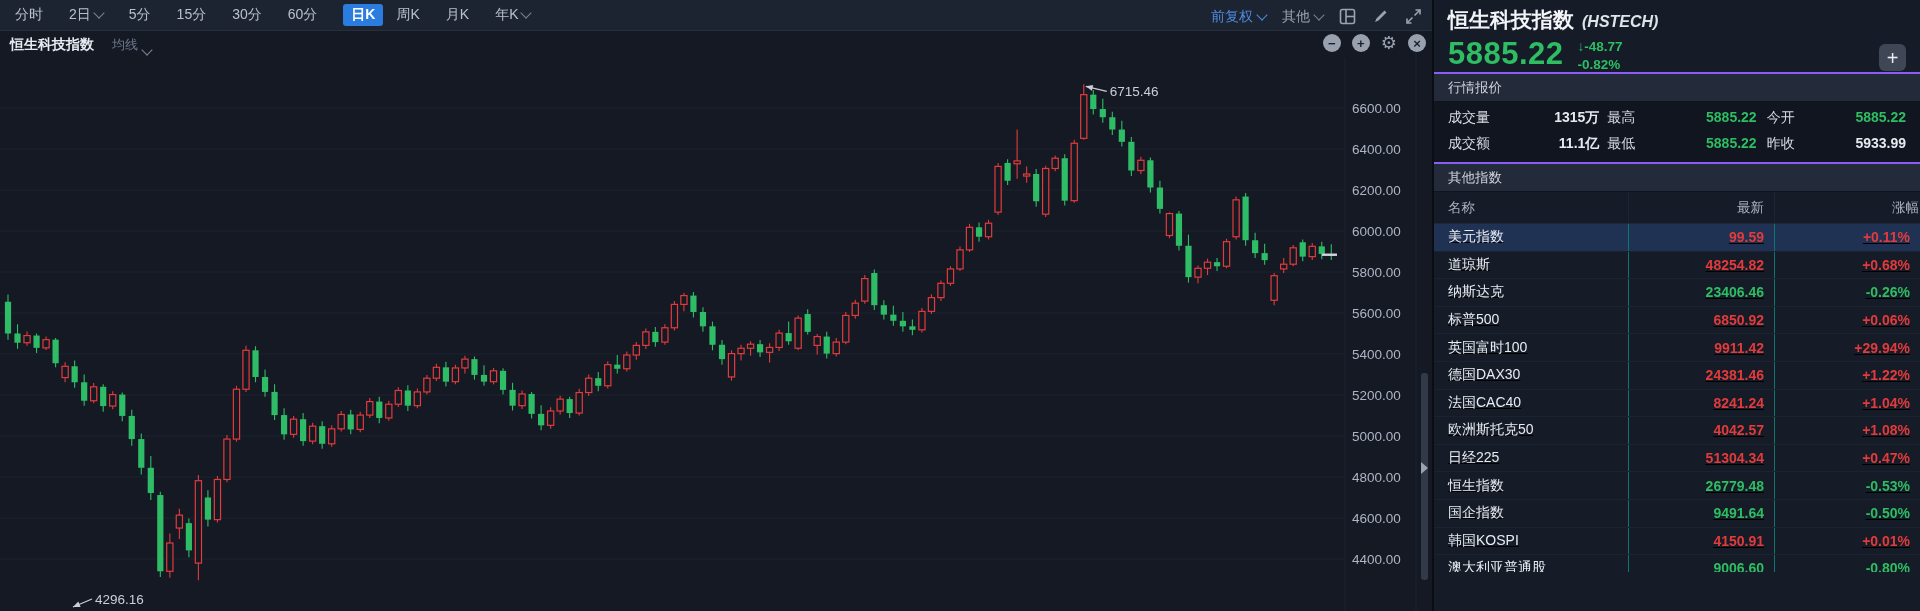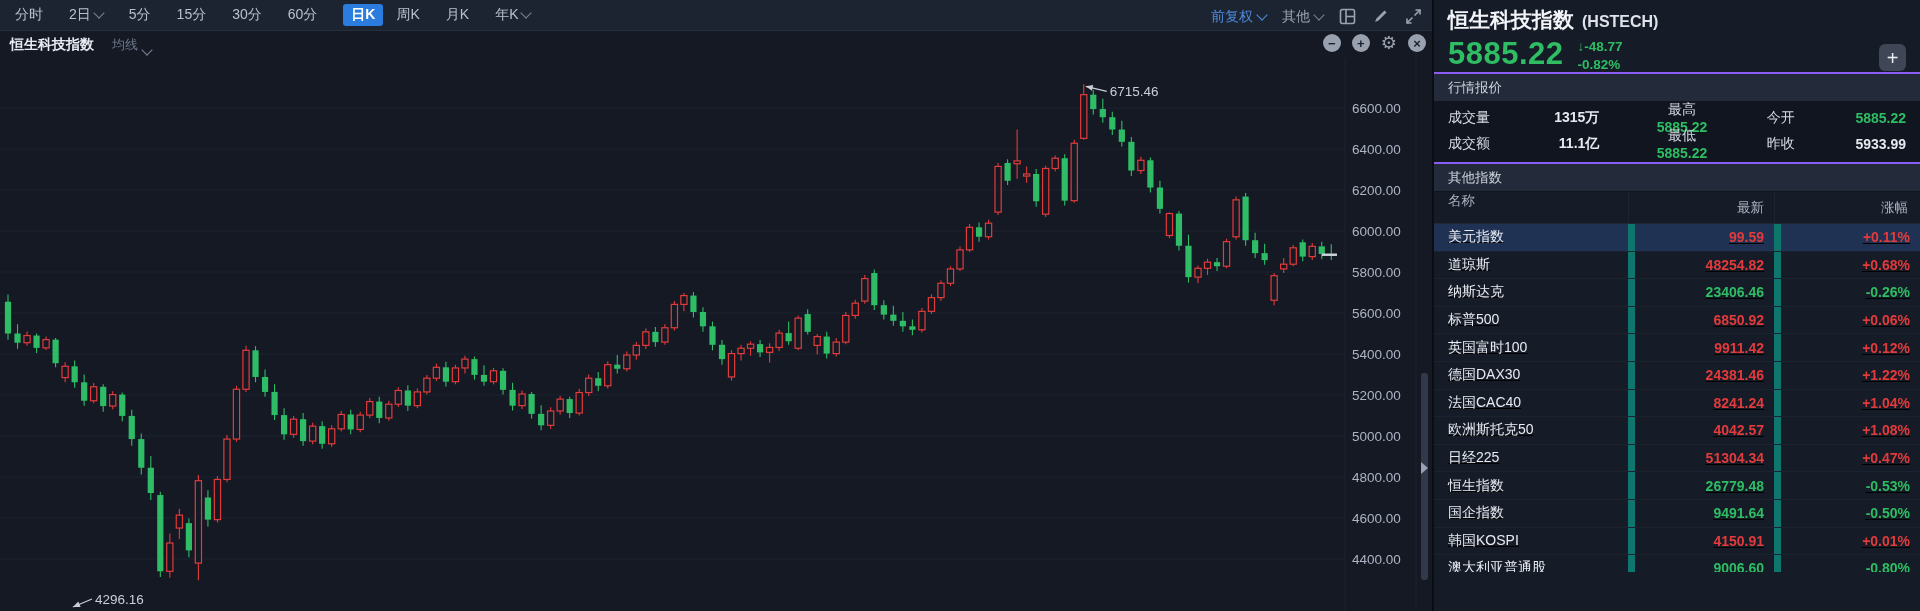--- a/index.html
+++ b/index.html
@@ -33,49 +33,49 @@
   .splitter{position:absolute;left:1419px;top:0;width:11px;height:611px;}
   .split-thumb{position:absolute;left:2px;top:373px;width:7px;height:207px;background:#323a49;border-radius:3px;}
   .split-arrow{position:absolute;left:2px;top:462px;width:0;height:0;cursor:pointer;
                border-left:7px solid #9aa2b1;border-top:6px solid transparent;border-bottom:6px solid transparent;}
   
   .panel{position:absolute;left:1432px;top:0;width:488px;height:611px;background:#151b27;
          border-left:2px solid #0a0d13;box-sizing:border-box;}
   .p-head{position:relative;padding:6px 14px 8px 14px;height:72px;box-sizing:border-box;}
   .p-title-row{display:flex;align-items:baseline;gap:8px;}
   .p-title{color:#f2f4f8;font-size:21px;font-weight:bold;}
-  .p-symbol{color:#dfe3ea;font-size:16px;font-weight:bold;}
+  .p-symbol{color:#dfe3ea;font-size:16px;font-weight:bold;font-style:italic;}
   .p-price-row{display:flex;align-items:flex-start;gap:14px;margin-top:2px;}
   .p-price{font-size:31px;font-weight:bold;color:#2ebd63;letter-spacing:0.5px;}
   .p-chg{display:flex;flex-direction:column;font-size:13.5px;font-weight:bold;color:#2ebd63;line-height:1.35;margin-top:2px;}
   .add-btn{position:absolute;right:14px;top:44px;width:27px;height:27px;border-radius:6px;
            background:#3f4756;color:#e8ebf2;font-size:20px;display:flex;align-items:center;
            justify-content:center;cursor:pointer;line-height:1;}
   .section-bar{height:27px;background:#232b3b;color:#ccd1da;font-size:13.5px;display:flex;
                align-items:center;padding-left:14px;border-top:2px solid #8b5cf6;border-bottom:1px solid #10141d;}
   .quote{background:#10151f;padding:3px 14px 5px 14px;}
   .q-row{display:flex;height:26px;align-items:center;}
-  .q-pair{display:flex;justify-content:space-between;align-items:center;}
-  .q-pair.c1{width:152px;}.q-pair.c2{width:158px;padding-left:8px;box-sizing:border-box;flex-direction:column;}
+  .q-pair{display:flex;justify-content:space-between;}
+  .q-pair.c1{width:152px;}.q-pair.c2{width:158px;padding-left:8px;box-sizing:border-box;}
   .q-pair.c3{width:150px;padding-left:10px;box-sizing:border-box;}
   .q-label{color:#d5dae2;font-size:14px;}
   .q-val{font-size:14px;font-weight:bold;}
   .wh{color:#e6e9ef;} .up{color:#e23b3b;} .dn{color:#2ebd63;}
-  .t-head{display:flex;height:31px;color:#a9b0bf;font-size:13.5px;
+  .t-head{display:flex;height:31px;align-items:center;color:#a9b0bf;font-size:13.5px;
           border-bottom:1px solid #202737;}
   .t-col-name{flex:1;padding-left:14px;}
   .t-col-last{width:146px;text-align:right;padding-right:10px;box-sizing:border-box;border-left:1px solid #1d2433;height:100%;display:flex;align-items:center;justify-content:flex-end;}
-  .t-col-pct{width:146px;text-align:right;padding-right:12px;box-sizing:border-box;border-left:1px solid #1d2433;height:100%;display:flex;align-items:center;justify-content:flex-end;}
+  .t-col-pct{width:146px;text-align:right;padding-right:1px;box-sizing:border-box;border-left:1px solid #1d2433;height:100%;display:flex;align-items:center;justify-content:flex-end;}
   .t-body{overflow:hidden;height:348px;}
   .t-row{display:flex;height:27.6px;align-items:center;border-bottom:1px solid #1b2230;
          font-size:14px;cursor:pointer;box-sizing:border-box;text-decoration:underline;}
   .t-row.selected{background:#1f3254;}
   .t-row .name{flex:1;padding-left:14px;color:#e8ebf1;}
   .t-row .last,.t-row .pct{width:146px;padding-right:10px;box-sizing:border-box;height:100%;
-        display:flex;align-items:center;justify-content:flex-end;font-weight:bold;border-left:7px solid #0f766e;}
+        display:flex;align-items:center;justify-content:flex-end;font-weight:bold;border-left:1px solid #0f766e;}
   svg text{font-family:"Liberation Sans","DejaVu Sans",sans-serif;}
 </style>
 </head>
 <body>
 
 <div class="chart-pane">
   <svg id="chart-svg" width="1432" height="611" style="position:absolute;left:0;top:0;">
       <line x1="0" y1="108" x2="1345" y2="108" stroke="#1c2330" stroke-width="1"></line>
       <text x="1352" y="112.5" fill="#adb4c3" font-size="13.5">6600.00</text>
       <line x1="0" y1="149" x2="1345" y2="149" stroke="#1c2330" stroke-width="1"></line>
@@ -545,21 +545,21 @@
         <span class="pct dn">-0.26%</span>
       </div>
       <div class="t-row">
         <span class="name">标普500</span>
         <span class="last up">6850.92</span>
         <span class="pct up">+0.06%</span>
       </div>
       <div class="t-row">
         <span class="name">英国富时100</span>
         <span class="last up">9911.42</span>
-        <span class="pct up">+0.12%</span>
+        <span class="pct up">+29.94%</span>
       </div>
       <div class="t-row">
         <span class="name">德国DAX30</span>
         <span class="last up">24381.46</span>
         <span class="pct up">+1.22%</span>
       </div>
       <div class="t-row">
         <span class="name">法国CAC40</span>
         <span class="last up">8241.24</span>
         <span class="pct up">+1.04%</span>

